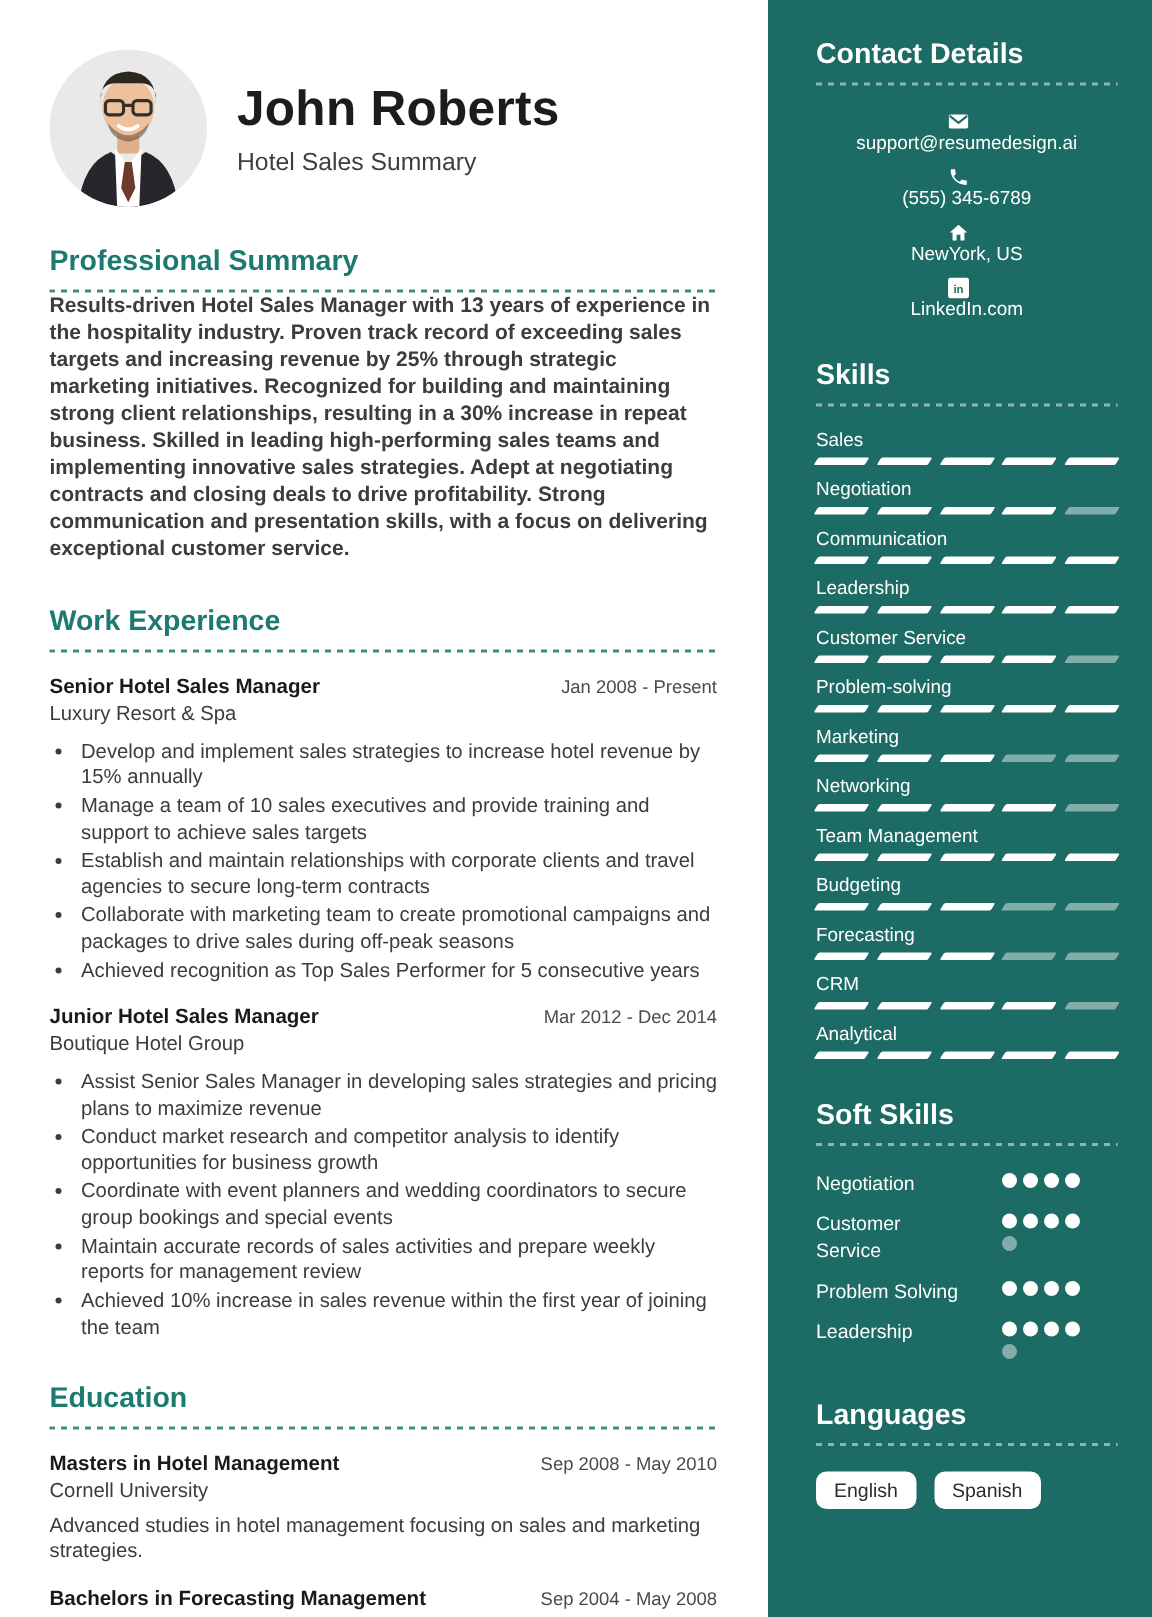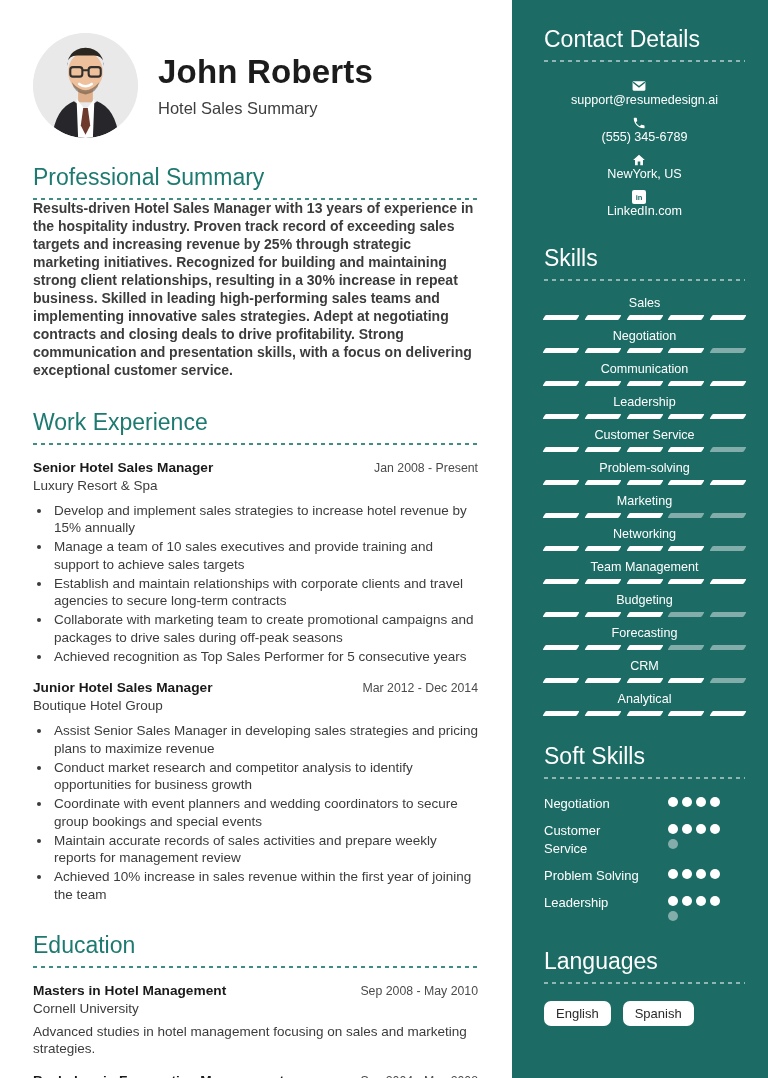--- a/index.html
+++ b/index.html
@@ -17,21 +17,21 @@
   
   .main{flex:1;min-width:0;padding:33px 34px 20px 33px;}
   .header{display:flex;align-items:center;margin-bottom:26px;}
   .avatar{width:105px;height:105px;border-radius:50%;overflow:hidden;flex:0 0 105px;background:#e9e9ea;}
   .avatar svg{display:block;width:100%;height:100%;}
   .head-text{margin-left:20px;}
   .person-name{font-size:33px;font-weight:700;color:var(--heading-text);letter-spacing:.2px;}
   .person-title{font-size:16.5px;color:#3e3e3e;margin-top:8px;}
 
   section{margin-bottom:29px;}
-  h2.sec{font-size:23px;font-weight:400;color:var(--accent);margin-bottom:7px;}
+  h2.sec{font-size:19px;font-weight:700;color:var(--accent);margin-bottom:7px;}
   .dash{height:2px;background:repeating-linear-gradient(90deg,var(--accent) 0 4px,transparent 4px 8px);opacity:.85;}
   .summary-text{font-size:14px;line-height:1.285;color:var(--text);margin-top:0;font-weight:bold;}
 
   .job{margin-top:15px;}
   .row{display:flex;justify-content:space-between;align-items:baseline;}
   .row h3{font-size:13.7px;font-weight:700;color:#1a1a1a;}
   .date{font-size:12.3px;color:var(--date-text);white-space:nowrap;margin-left:12px;}
   .company{font-size:13.5px;color:var(--text);margin-top:3px;}
   ul.bullets{margin:9px 0 0 19px;}
   ul.bullets li{font-size:13.5px;line-height:1.28;color:var(--text);margin-bottom:2px;padding-left:2px;}
@@ -42,21 +42,21 @@
   .sidebar{width:256px;flex:0 0 256px;background:var(--sidebar-bg);color:#fff;padding:26px 23px 20px 32px;}
   .sidebar h2.sec{color:#fff;}
   .sidebar .dash{background:repeating-linear-gradient(90deg,rgba(255,255,255,.6) 0 4px,transparent 4px 8px);}
   .side-sec{margin-bottom:27px;}
 
   .contact-list{list-style:none;margin-top:17px;}
   .contact-item{display:flex;align-items:center;margin-bottom:9px;font-size:12.6px;flex-direction:column;}
   .cicon{width:14px;height:14px;flex:0 0 14px;margin-right:11px;display:inline-flex;}
   .cicon svg{width:14px;height:14px;}
 
-  .skills-list{margin-top:15px;text-align:center;}
+  .skills-list{margin-top:15px;}
   .skill{margin-bottom:9px;}
   .skill-label{font-size:12.6px;margin-bottom:5px;}
   .bar{display:flex;justify-content:space-between;height:5px;}
   .seg{width:34px;height:5px;background:#fff;border-radius:1px;transform:skewX(-32deg);}
   .seg.faded{background:rgba(255,255,255,.45);}
 
   .soft-list{margin-top:16px;}
   .soft-row{display:flex;align-items:flex-start;margin-bottom:9px;}
   .soft-label{width:98px;flex:0 0 98px;font-size:13px;line-height:1.38;margin-right:26px;}
   .dots{display:flex;flex-wrap:wrap;width:56px;gap:5px 4px;padding-top:2px;}

